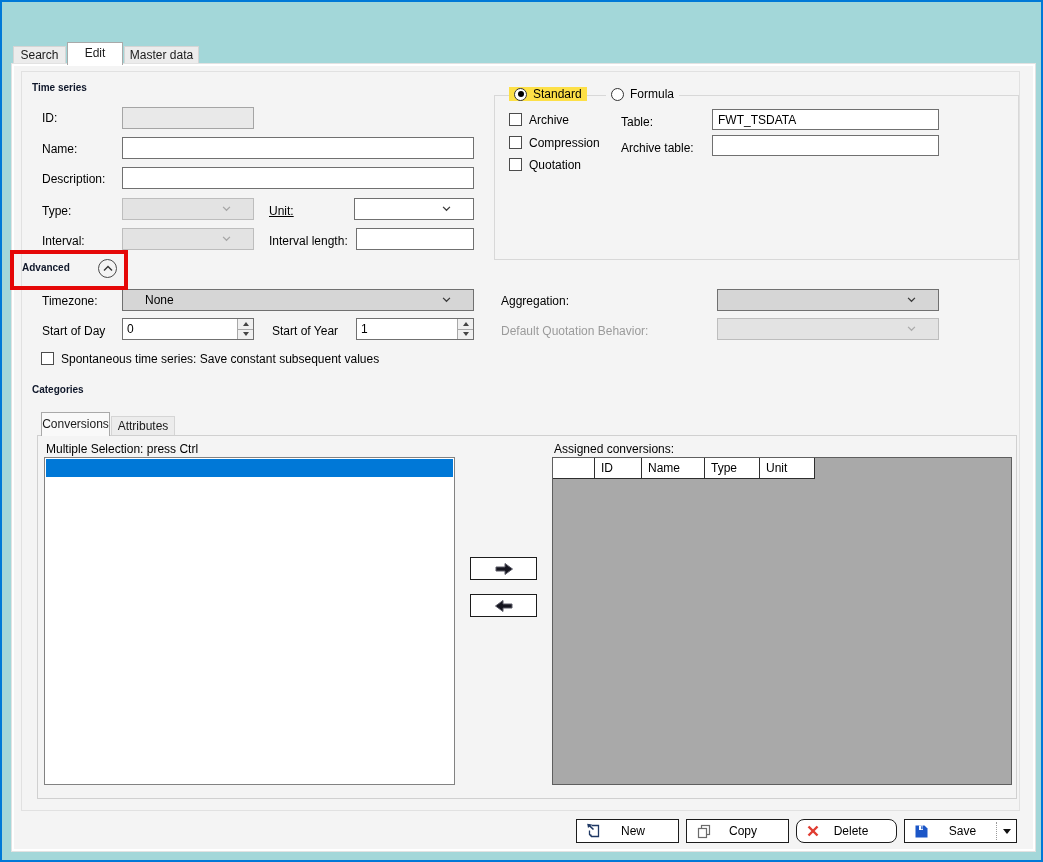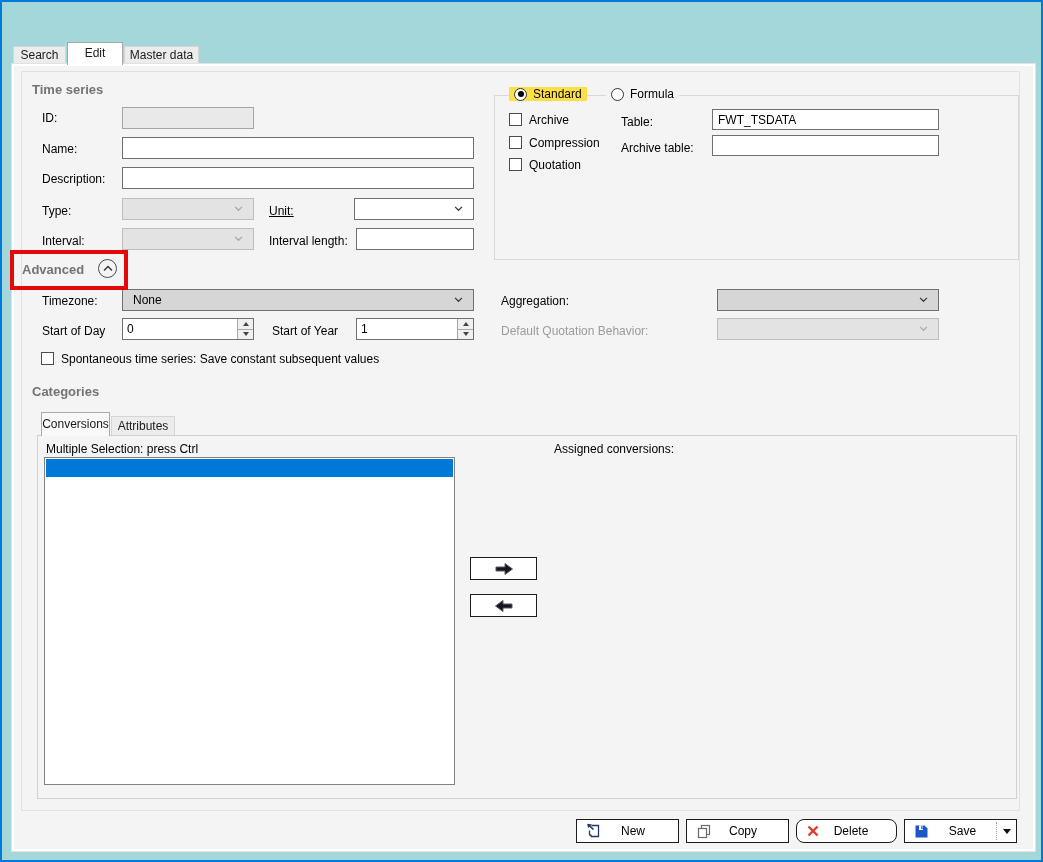--- a/index.html
+++ b/index.html
@@ -9,24 +9,24 @@
   .app-icon { position:absolute; left:8px; top:5px; width:19px; height:19px; background:#3fbfbf; border-radius:2px; }
   .app-icon i { position:absolute; bottom:4px; background:#fff; width:3px; }
   .win-title { position:absolute; left:34px; top:0; line-height:29px; font-size:12px; color:#000; }
   .winbtns { position:absolute; right:0; top:0; height:29px; display:flex; }
   .winbtn { width:45px; height:29px; display:flex; align-items:center; justify-content:center; }
   .panel { position:absolute; left:10px; top:62px; width:1023px; height:787px; background:#f4f4f4; border:2px solid #ffffff; outline:1px solid #e2e2e2; }
   .tab { position:absolute; font-size:12px; text-align:center; background:#ececec; border:1px solid #d5d5d5; border-bottom:none; color:#1a1a1a; }
   .tab.active { background:#fff; border-color:#a9a9a9; z-index:5; }
   .lbl { position:absolute; font-size:12px; color:#000; white-space:nowrap; }
   .lbl.gray { color:#9b9b9b; }
-  .heading { position:absolute; font-size:13px; font-weight:bold; color:#737373; white-space:nowrap; }
+  .heading { position:absolute; font-size:10px; font-weight:bold; color:#0f172a; white-space:nowrap; }
   .inp { position:absolute; border:1px solid #707070; background:#fff; font-family:"Liberation Sans",sans-serif; font-size:12px; padding:0 5px; }
   .inp.disabled { background:#e9e9e9; border-color:#a5a5a5; }
-  .combo { position:absolute; border:1px solid #707070; background:#fff; display:flex; align-items:center; padding:0 10px; }
+  .combo { position:absolute; border:1px solid #707070; background:#fff; display:flex; align-items:center; padding:0 22px; }
   .combo .txt { flex:1; font-size:12px; color:#000; }
   .combo.graybg { background:#d6d6d6; }
   .combo.disabled { background:#e3e3e3; border-color:#bdbdbd; }
   .chev { width:9px; height:6px; flex:none; }
   .groupbox { position:absolute; border:1px solid #d8d8d8; }
   .cbx { position:absolute; width:13px; height:13px; border:1px solid #4c4c4c; background:#fff; }
   .radio { position:absolute; width:13px; height:13px; border:1px solid #333; border-radius:50%; background:#fff; display:flex; align-items:center; justify-content:center; }
   .radio .dot { width:6px; height:6px; border-radius:50%; background:#000; }
   .spin { position:absolute; border:1px solid #707070; background:#fff; display:flex; }
   .spin input { flex:1; border:none; outline:none; font-family:"Liberation Sans",sans-serif; font-size:12px; padding:0 4px; background:transparent; min-width:0; }
@@ -203,20 +203,29 @@
         <polygon points="3,5 12,5 12,1.5 19.5,7 12,12.5 12,9 3,9" fill="#15151f" stroke="#5a5a66" stroke-width="1"></polygon>
       </svg>
     </div>
     <div class="transferbtn" style="left:456px; top:528px; width:67px; height:23px;">
       <svg width="22" height="14" viewBox="0 0 22 14">
         <polygon points="19,5 10,5 10,1.5 2.5,7 10,12.5 10,9 19,9" fill="#15151f" stroke="#5a5a66" stroke-width="1"></polygon>
       </svg>
     </div>
 
     <div class="lbl" style="left:540px; top:376px;">Assigned conversions:</div>
+    <div class="grid" style="left:538px; top:391px; width:460px; height:328px;">
+      <div class="gridhead">
+        <div class="gcell" style="width:42px; border-left:none;"></div>
+        <div class="gcell" style="width:47px;">ID</div>
+        <div class="gcell" style="width:63px;">Name</div>
+        <div class="gcell" style="width:55px;">Type</div>
+        <div class="gcell" style="width:55px;">Unit</div>
+      </div>
+    </div>
 
     <div class="action-btn" style="left:562px; top:753px; width:103px; height:24px;">
       <span class="ic">
         <svg width="16" height="16" viewBox="0 0 16 16">
           <path d="M5.5 2.5 H12.5 V13.5 H5.5 L3.5 11.5 V7.5" fill="none" stroke="#1f3864" stroke-width="1.3"></path>
           <path d="M3.5 11.5 H5.5 V13.5 Z" fill="#1f3864"></path>
           <path d="M7.5 6.5 L2.8 2.2" stroke="#1f3864" stroke-width="1.6" fill="none"></path>
           <polygon points="1.2,0.8 6,1.5 2,5 " fill="#1f3864"></polygon>
         </svg>
       </span>

